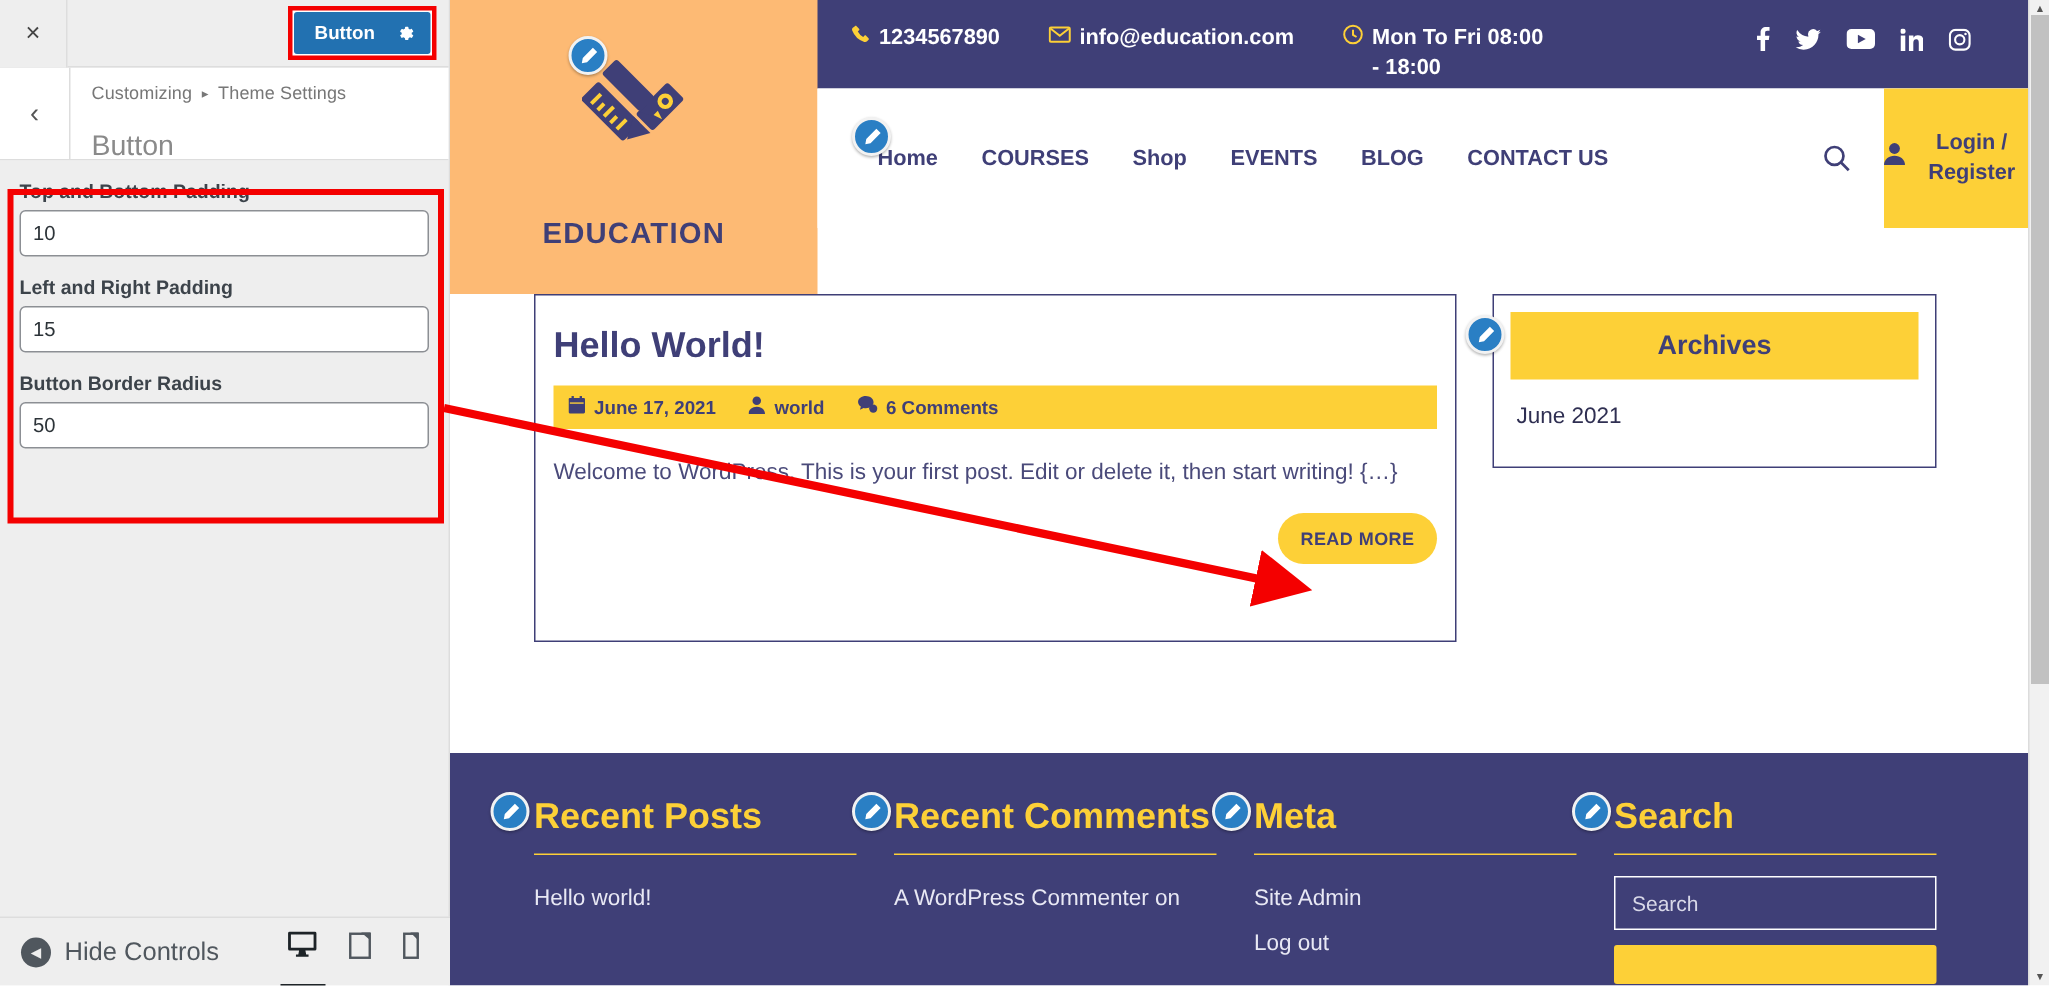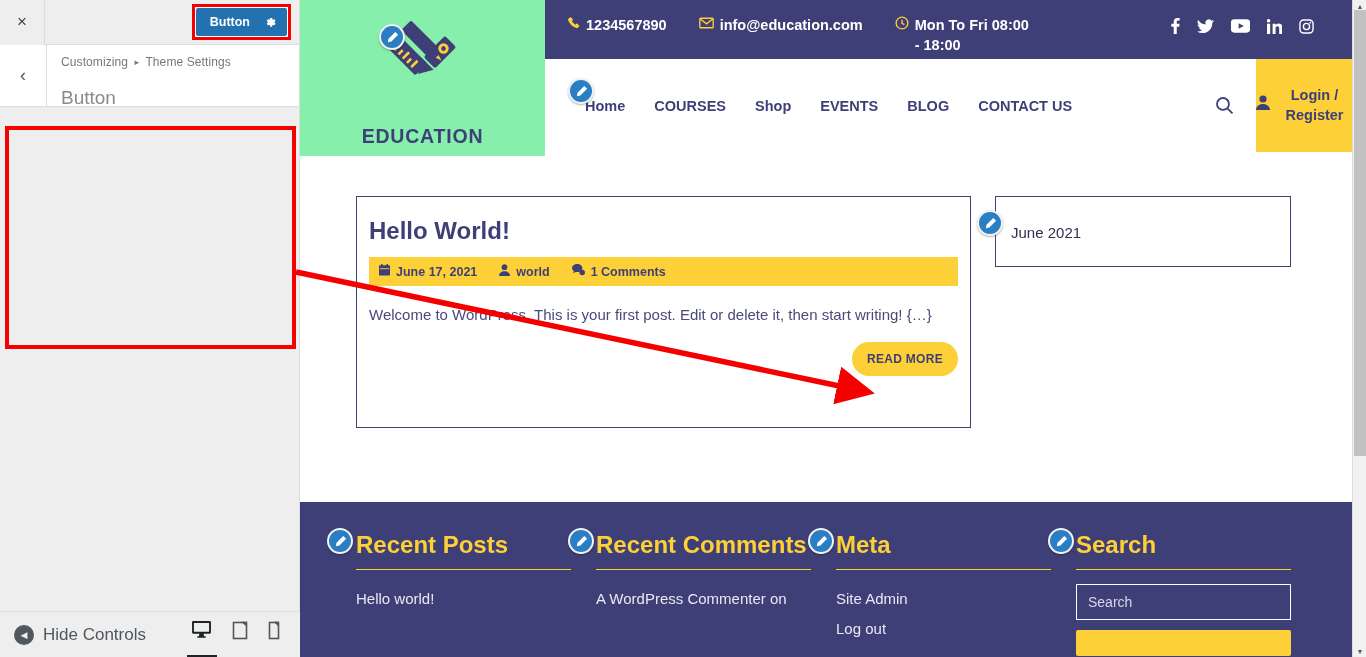--- a/index.html
+++ b/index.html
@@ -122,22 +122,22 @@
     background: #fff; overflow: hidden;
   }
 
   
   .site-topbar {
     background: #3f3f77; height: 59px;
     display: flex; align-items: flex-start;
     position: relative;
   }
   .logo-block {
-    width: 245px; height: 156px;
-    background: #86efac;
+    width: 245px; height: 196px;
+    background: #fdba74;
     display: flex; flex-direction: column;
     align-items: center; justify-content: center;
     flex: 0 0 245px; position: relative; gap: 34px;
   }
   .logo-mark { margin-top: 2px; }
   .logo-text {
     font-size: 19.5px; font-weight: 700; color: #3f3f77;
     letter-spacing: .8px; margin-top: 8px;
   }
   .topbar-right {
@@ -313,20 +313,34 @@
       <div class="cz-titles">
         <div class="cz-breadcrumb">
           <span>Customizing</span>
           <span class="sep">▸</span>
           <span>Theme Settings</span>
         </div>
         <div class="cz-panel-title">Button</div>
       </div>
     </div>
 
+    <div class="cz-fields">
+      <div class="cz-field">
+        <label class="cz-label">Top and Bottom Padding</label>
+        <input class="cz-input" type="text" value="10" style="">
+      </div>
+      <div class="cz-field">
+        <label class="cz-label">Left and Right Padding</label>
+        <input class="cz-input" type="text" value="15" style="">
+      </div>
+      <div class="cz-field">
+        <label class="cz-label">Button Border Radius</label>
+        <input class="cz-input" type="text" value="50" style="">
+      </div>
+    </div>
     <div class="cz-fields-outline"></div>
 
     <div class="cz-bottombar">
       <div class="cz-hide">
         <span class="cz-hide-dot">◀</span>
         <span class="cz-hide-text">Hide Controls</span>
       </div>
       <div class="cz-devices">
         <span class="cz-dev active">
           <svg width="21" height="19" viewBox="0 0 20 18" fill="currentColor">
@@ -492,31 +506,32 @@
             </span>
             <span>world</span>
           </span>
           <span class="mi">
             <span>
               <svg width="13" height="12" viewBox="0 0 14 13" fill="#3f3f77">
                   <path d="M5.6 0C2.5 0 0 1.9 0 4.3c0 1.3.8 2.5 2 3.3L1.4 10l2.6-1.4c.5.1 1 .2 1.6.2 3.1 0 5.6-1.9 5.6-4.3S8.7 0 5.6 0z"></path>
                   <circle cx="11" cy="9.1" r="3"></circle>
                 </svg>
             </span>
-            <span>1 Comments</span>
+            <span>6 Comments</span>
           </span>
         </div>
         <p class="post-excerpt">Welcome to WordPress. This is your first post. Edit or delete it, then start writing! {…}</p>
         <div class="readmore-row">
           <button class="readmore">READ MORE</button>
         </div>
       </div>
 
       <div class="sidebar-widgets">
         <div class="widget">
+          <div class="widget-title">Archives</div>
           <div class="widget-item">June 2021</div>
         </div>
       </div>
     </div>
 
     <div class="site-footer">
       <div class="fcol">
         <div class="ftitle">Recent Posts</div>
         <div class="frule"></div>
         <div class="flink">Hello world!</div>

